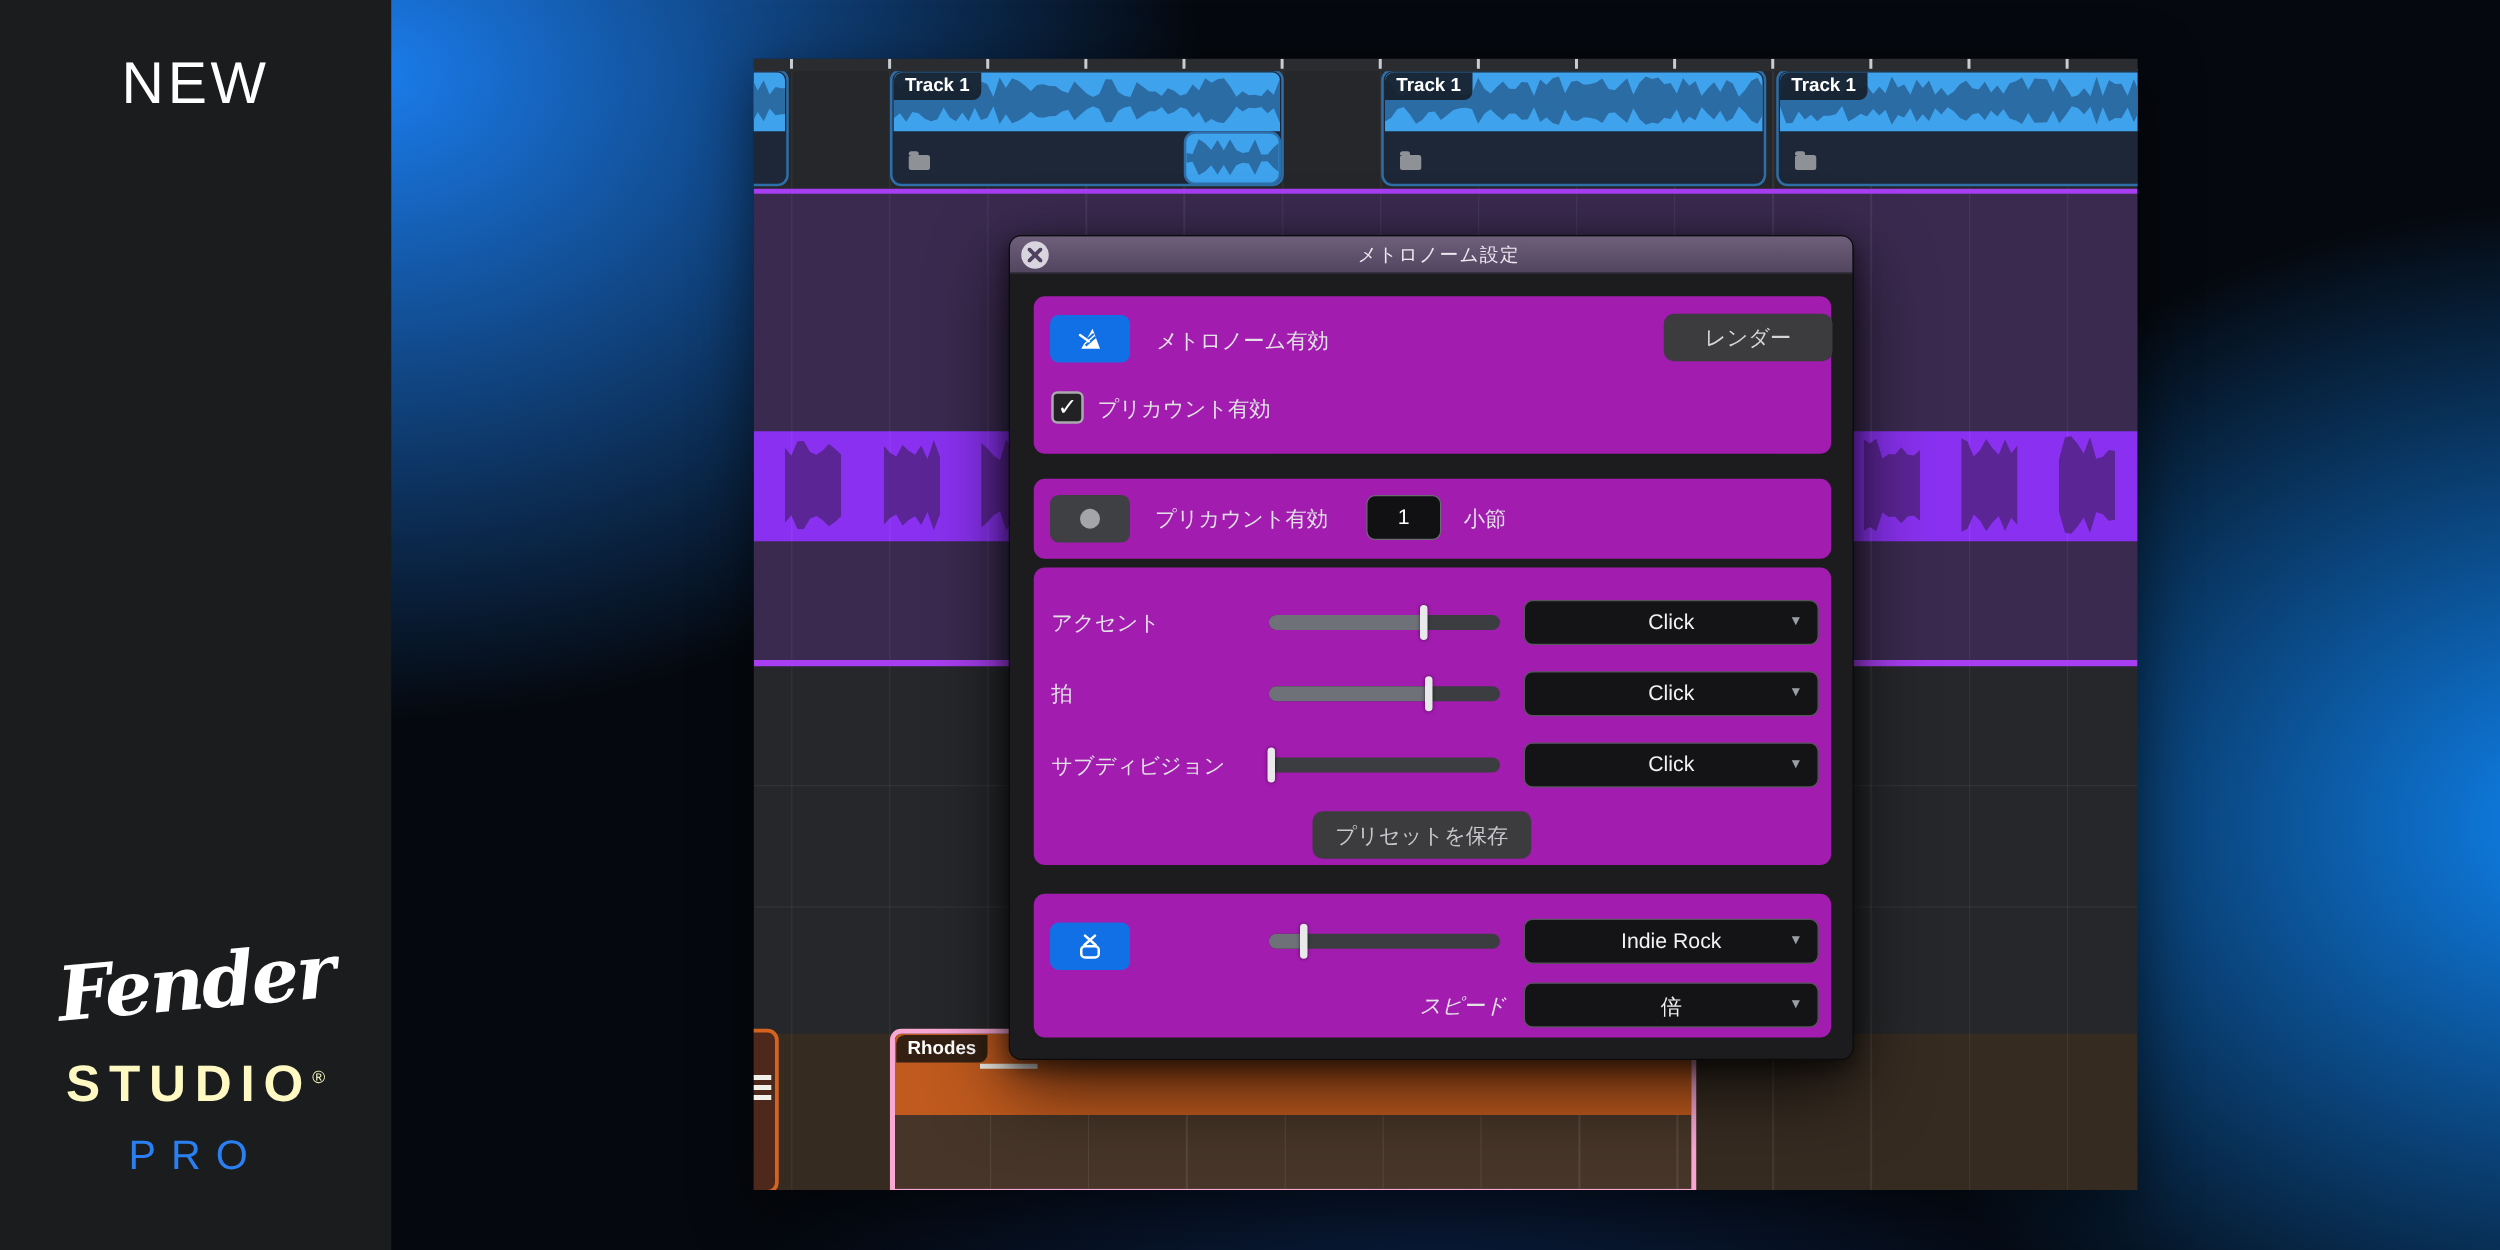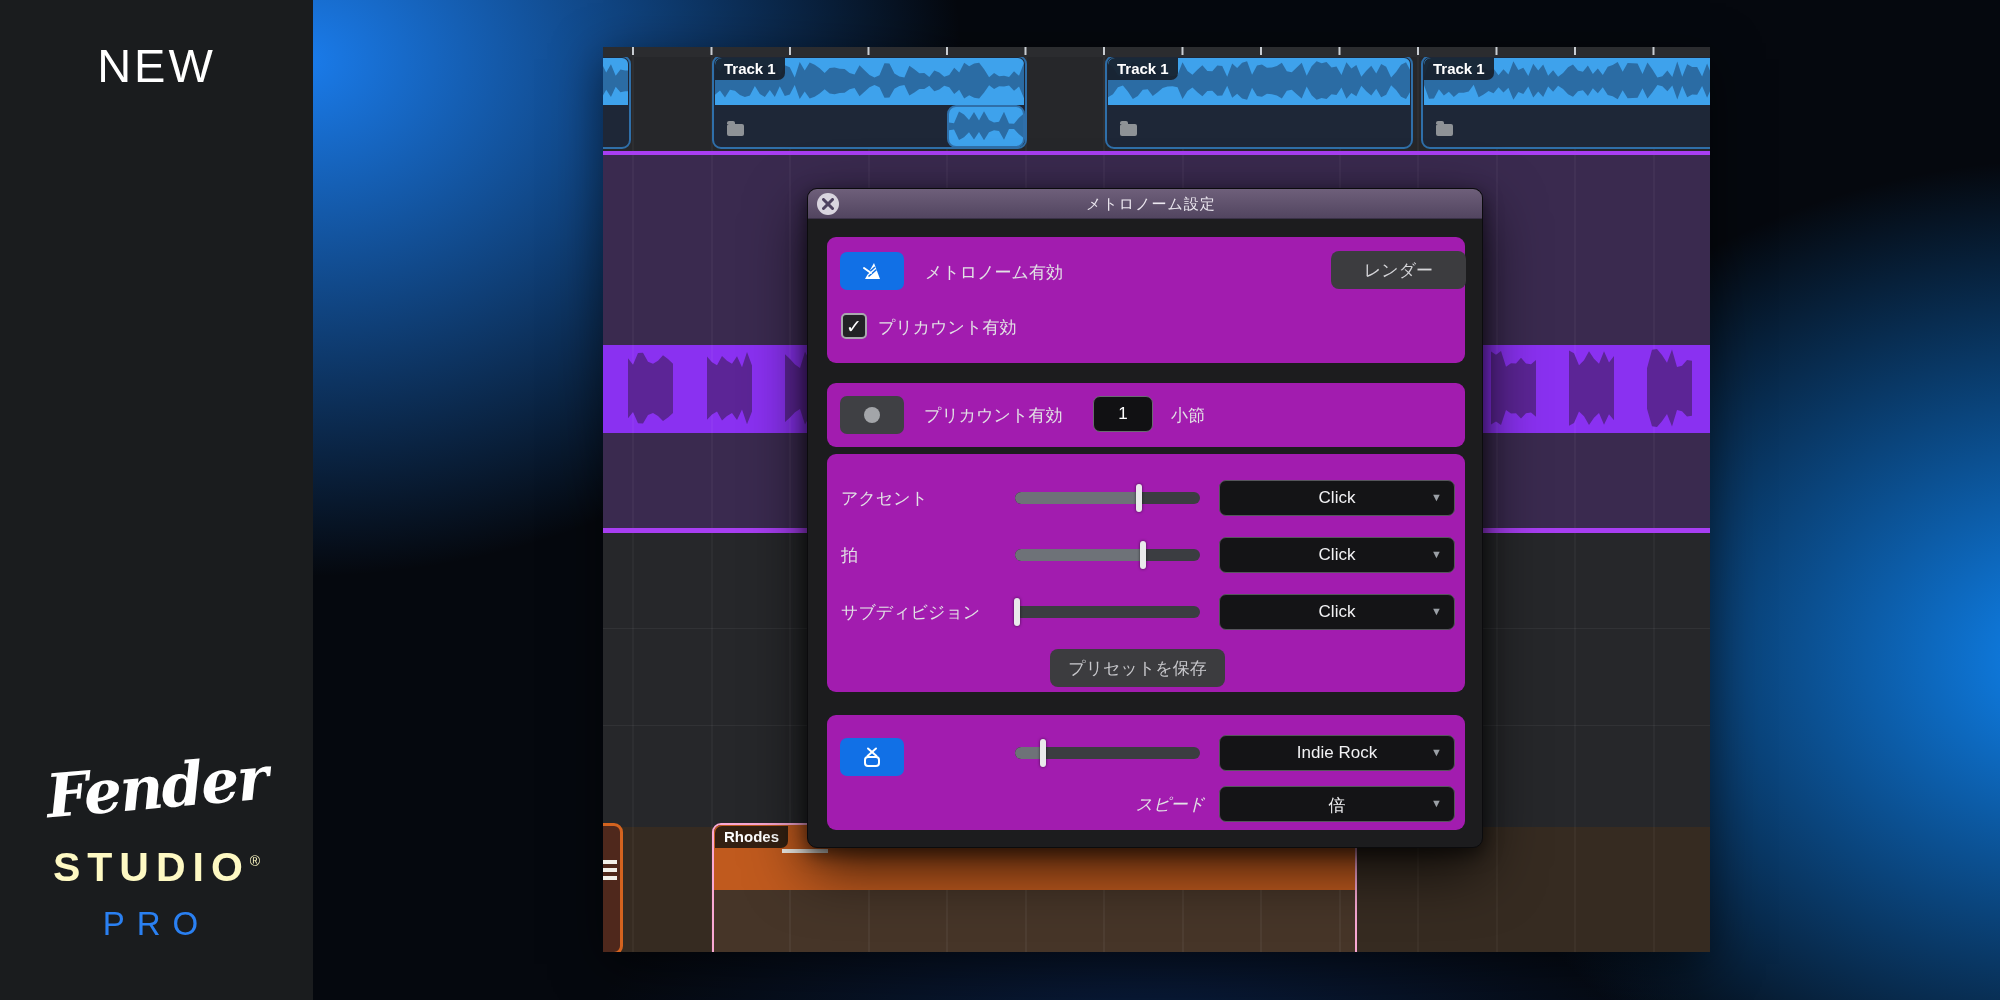--- a/index.html
+++ b/index.html
@@ -56,21 +56,21 @@
   .miniclip { position:absolute; left:233px; top:48px; width:78px; height:43px; border:2px solid #2f6fa9;
     border-radius:9px; background:#3ea2ec; overflow:hidden; }
   .miniclip svg { width:100%; height:100%; display:block; }
   .miniclip polygon { fill:#2b6ca4; }
 
   
   .rhodes-row { position:absolute; left:0; top:780px; width:100%; height:125px; background:#362b21; z-index:0; }
   .rclip-partial { position:absolute; left:-12px; top:776px; width:32px; height:132px; border:3px solid #d4631f;
     border-radius:9px; background:#4f281c; z-index:3; overflow:hidden; }
   .rclip-partial .midi { position:absolute; left:3px; right:3px; height:4px; background:#f2f0ea; }
-  .rclip-main { position:absolute; left:109px; top:776px; width:645px; height:132px; border:2px solid #f9a8d4;
+  .rclip-main { position:absolute; left:109px; top:776px; width:645px; height:132px; border:4px solid #f9a8d4;
     border-radius:9px 9px 0 0; z-index:3; overflow:hidden; }
   .rclip-head { position:absolute; left:0; top:0; width:100%; height:65px; background:#c05a1e; }
   .rclip-body { position:absolute; left:0; top:65px; width:100%; bottom:0; background:#463528;
     background-image:repeating-linear-gradient(to right, transparent 0 77.5px, rgba(255,255,255,.09) 77.5px 78.5px);
     background-position:-1.5px 0; }
   .rclip-note { position:absolute; left:68px; top:24px; width:46px; height:4px; background:#f2f0ea; }
 
   
   .dialog { position:absolute; left:807px; top:188px; width:676px; height:660px; background:#1c1c1e;
     border-radius:10px; z-index:10; box-shadow:0 22px 60px rgba(0,0,0,.7), 0 6px 18px rgba(0,0,0,.55);

